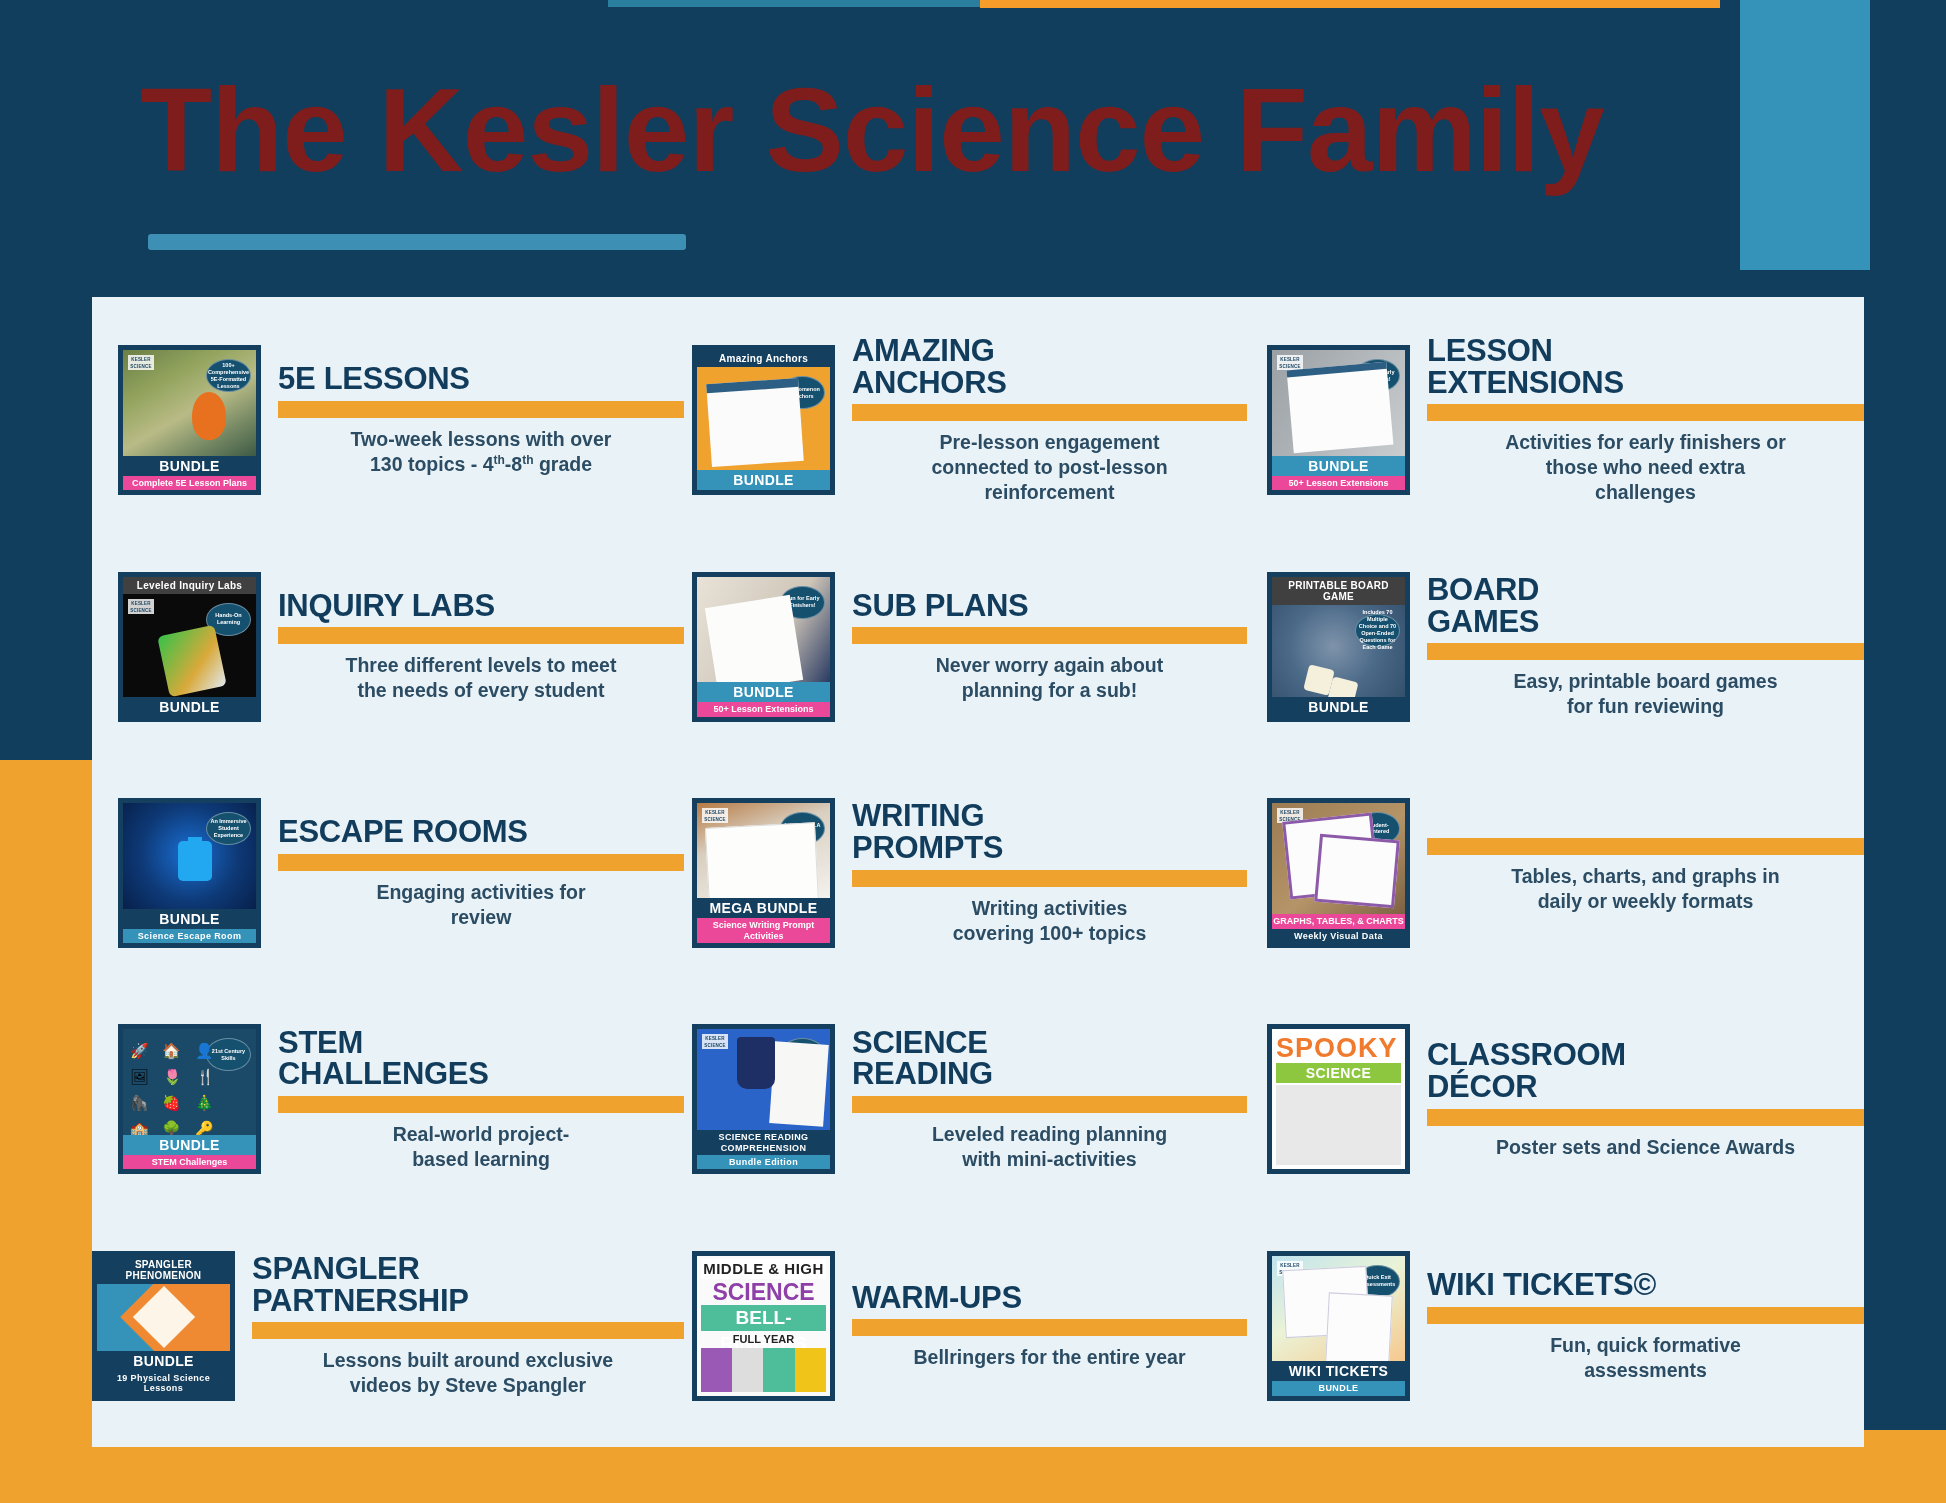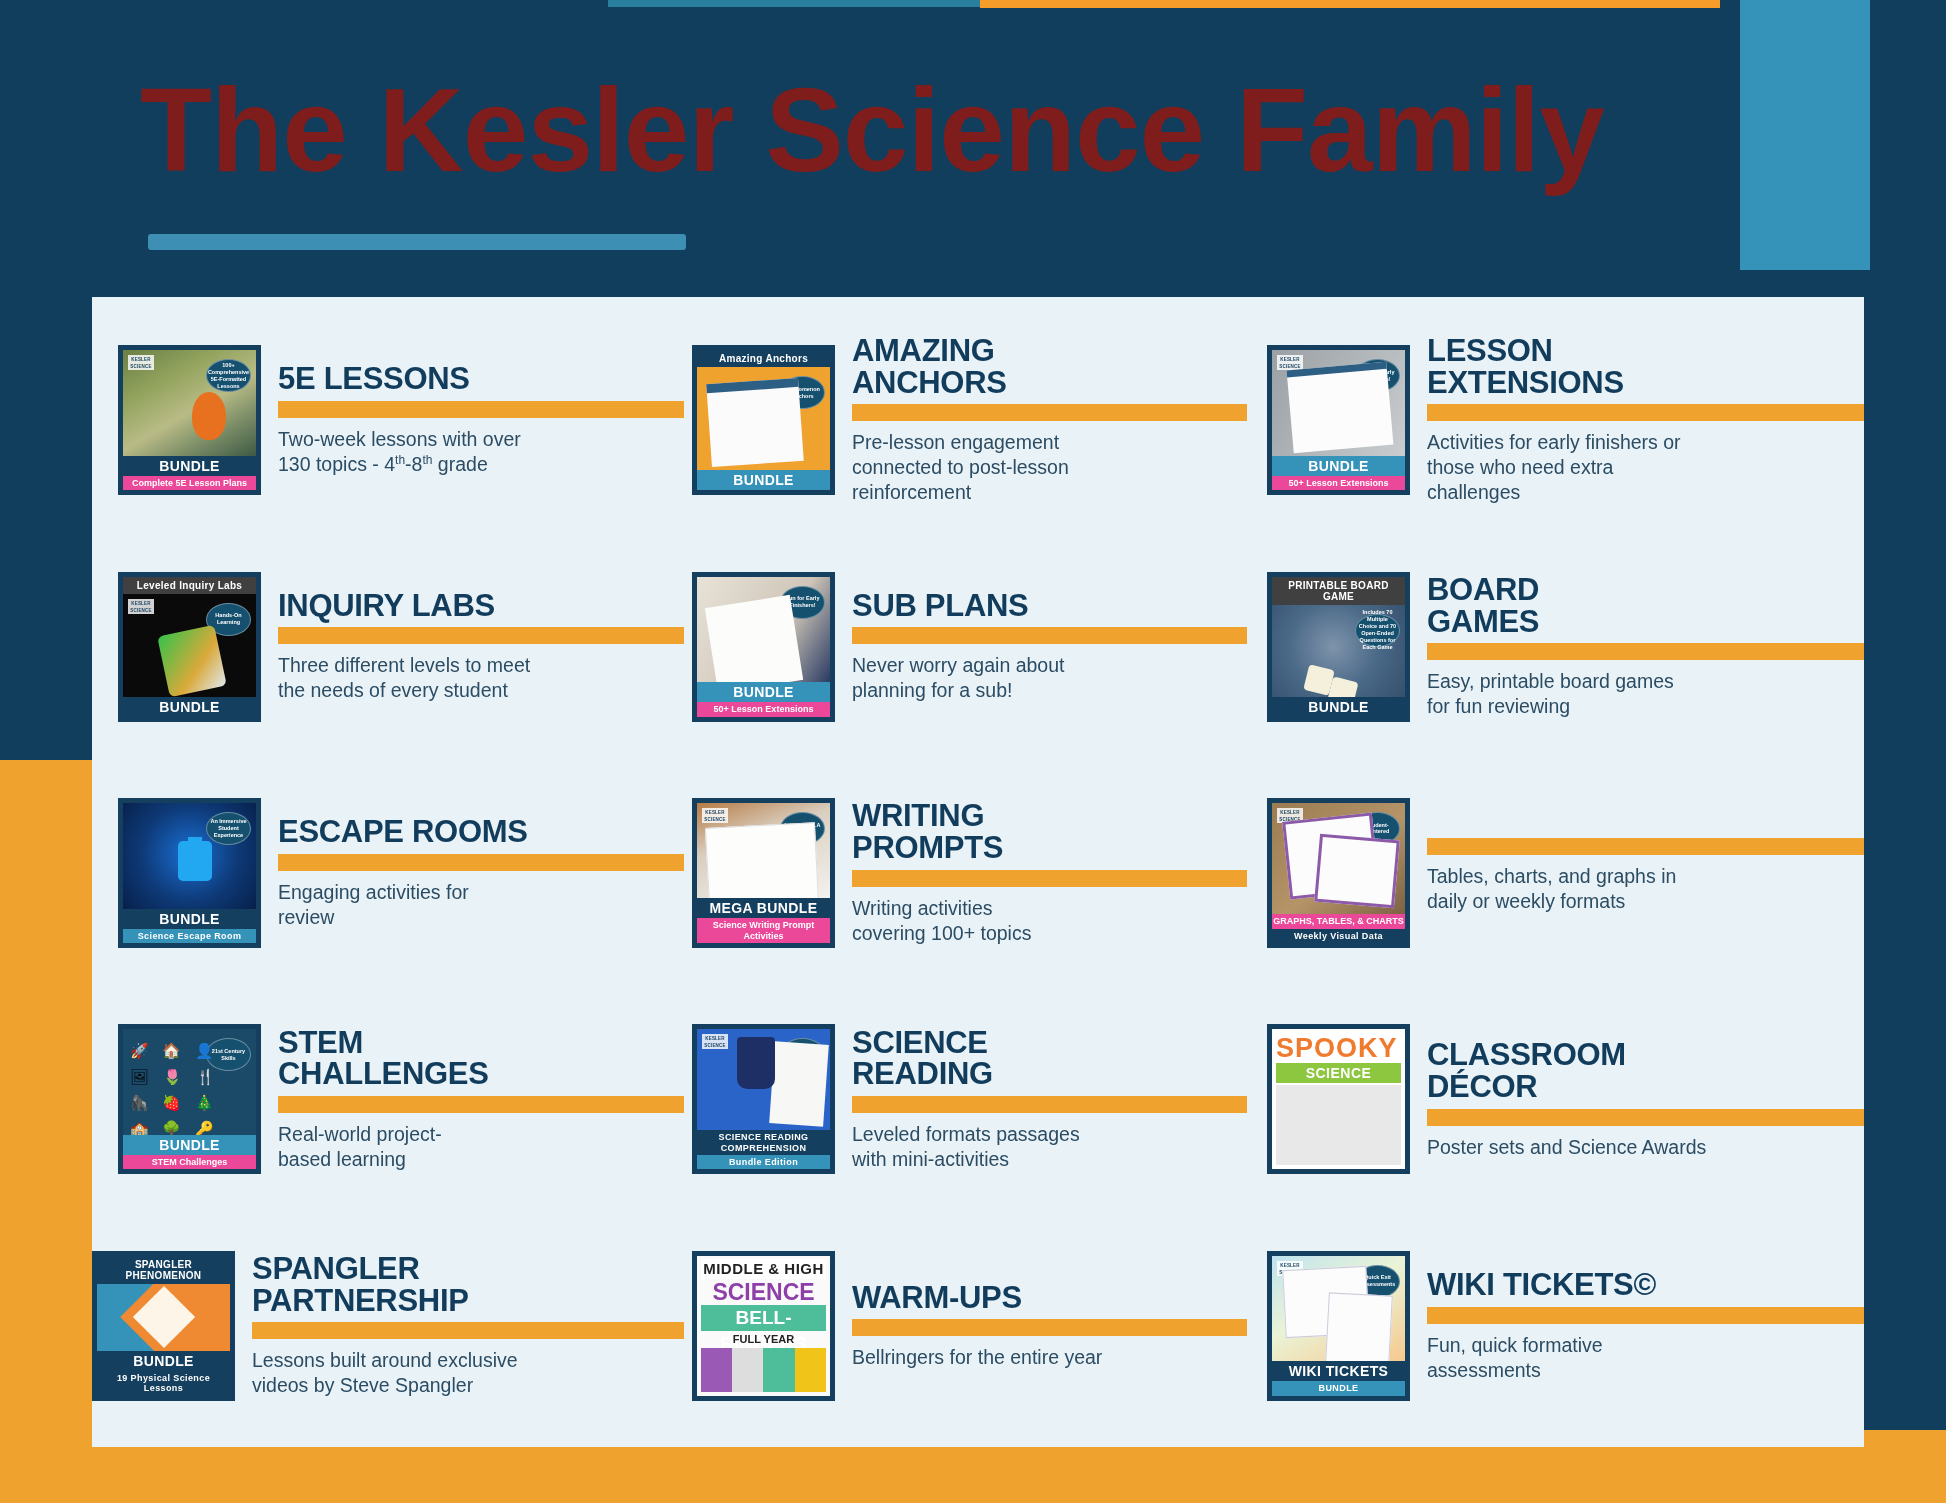--- a/index.html
+++ b/index.html
@@ -88,21 +88,21 @@
   
   .txt { padding-left:17px; flex:1; min-width:0; }
   .heading {
     font-size:31px; font-weight:700; color:#123c5c;
     line-height:1.02; letter-spacing:-.3px; text-transform:uppercase;
     white-space:pre-line;
   }
   .rule { height:17px; background:#f0a22e; margin:6px 0 9px 0; }
   .desc {
     font-size:19.5px; color:#2b4c63; line-height:1.28;
-    white-space:pre-line; font-weight:400;
+    white-space:pre-line; font-weight:700;text-align:center;
   }
   .desc sup { font-size:12px; vertical-align:super; }
 
   
   .a-anemone { background:linear-gradient(150deg,#6b7f46 0%,#93a45e 30%,#b9bb86 55%,#7e8f68 75%,#3d5a45 100%); }
   .a-anemone:after{ content:""; position:absolute; left:52%; top:40%; width:34px; height:48px; background:#e8711f; border-radius:50% 50% 45% 45%; }
   .a-lab { background:#0a0a0a; }
   .a-lab:after{ content:""; position:absolute; left:30%; top:35%; width:58px; height:62px; background:linear-gradient(135deg,#35c24a,#d9a93a 60%,#dfe9ef); border-radius:6px; transform:rotate(-12deg); }
   .a-escape { background:radial-gradient(circle at 50% 48%, #1a6fd4 0%, #0e3a78 55%, #07204a 100%); }
   .a-escape:after{ content:""; position:absolute; left:41%; top:36%; width:34px; height:40px; background:#22a8f0; border-radius:5px; box-shadow:0 -14px 0 -10px #22a8f0; }
@@ -303,21 +303,21 @@
               <div class="logo-mark">KESLER SCIENCE</div>
               <div class="badge">40 Leveled Articles and Projects</div>
             </div>
             <div class="cap navy mini">SCIENCE READING COMPREHENSION</div>
             <div class="cap teal mini">Bundle Edition</div>
           </div>
           <div class="txt">
             <div class="heading">SCIENCE
 READING</div>
             <div class="rule"></div>
-            <div class="desc">Leveled formats passages
+            <div class="desc">Leveled reading planning
 with mini-activities</div>
           </div>
         </div>
         <div class="item col2" style="grid-area: 5 / 2; padding-left: 8px;">
           <div class="thumb">
             <div class="art a-bell">
               <div class="b1">MIDDLE &amp; HIGH</div>
               <div class="b2">SCIENCE</div>
               <div class="b3">BELL-RINGERS</div>
               <div class="b4">FULL YEAR RESOURCE</div>

